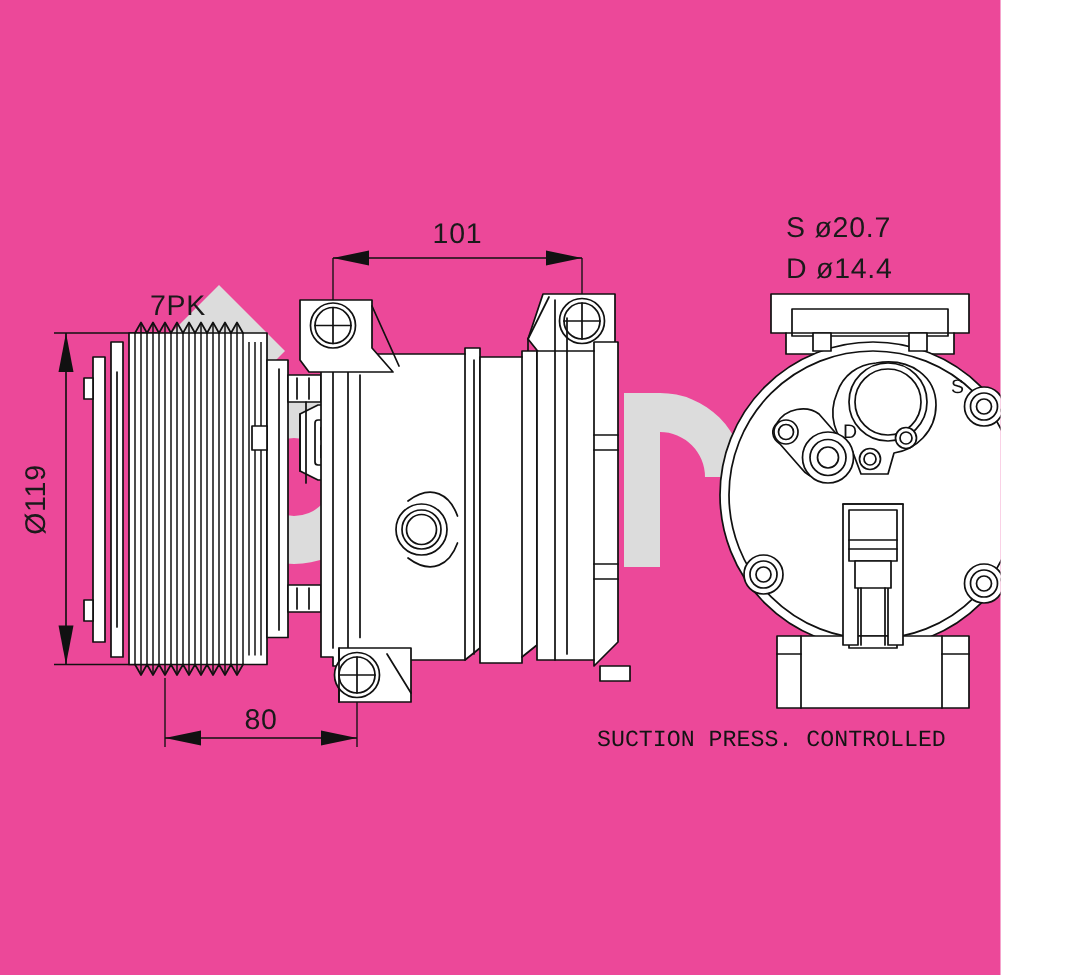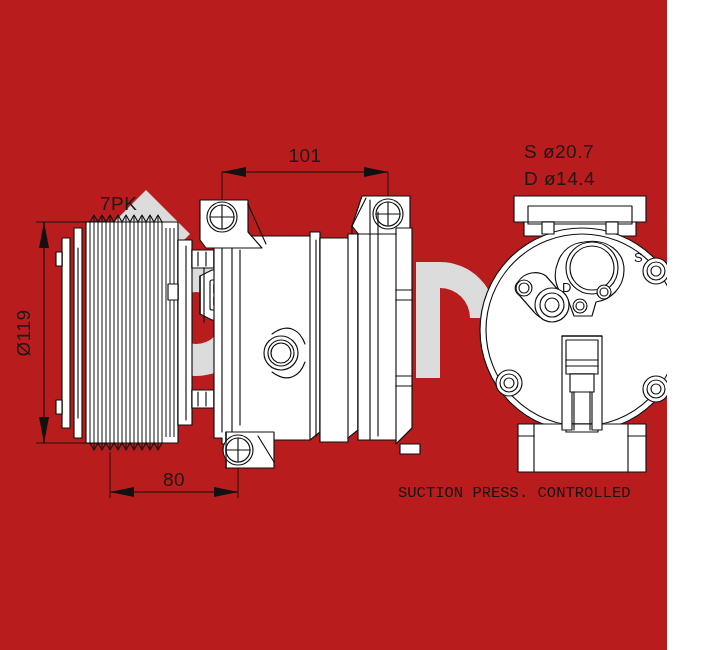--- a/index.html
+++ b/index.html
@@ -8,21 +8,21 @@
     padding: 0;
     background: #ffffff;
   }
   body {
     font-family: "Liberation Sans", sans-serif;
   }
   #sheet {
     position: relative;
     width: 667px;
     height: 650px;
-    background: #b91c1c;
+    background: #ec4899;
     overflow: hidden;
   }
   #drawing-svg {
     position: absolute;
     left: 0;
     top: 0;
     width: 712px;
     height: 650px;
     display: block;
   }

